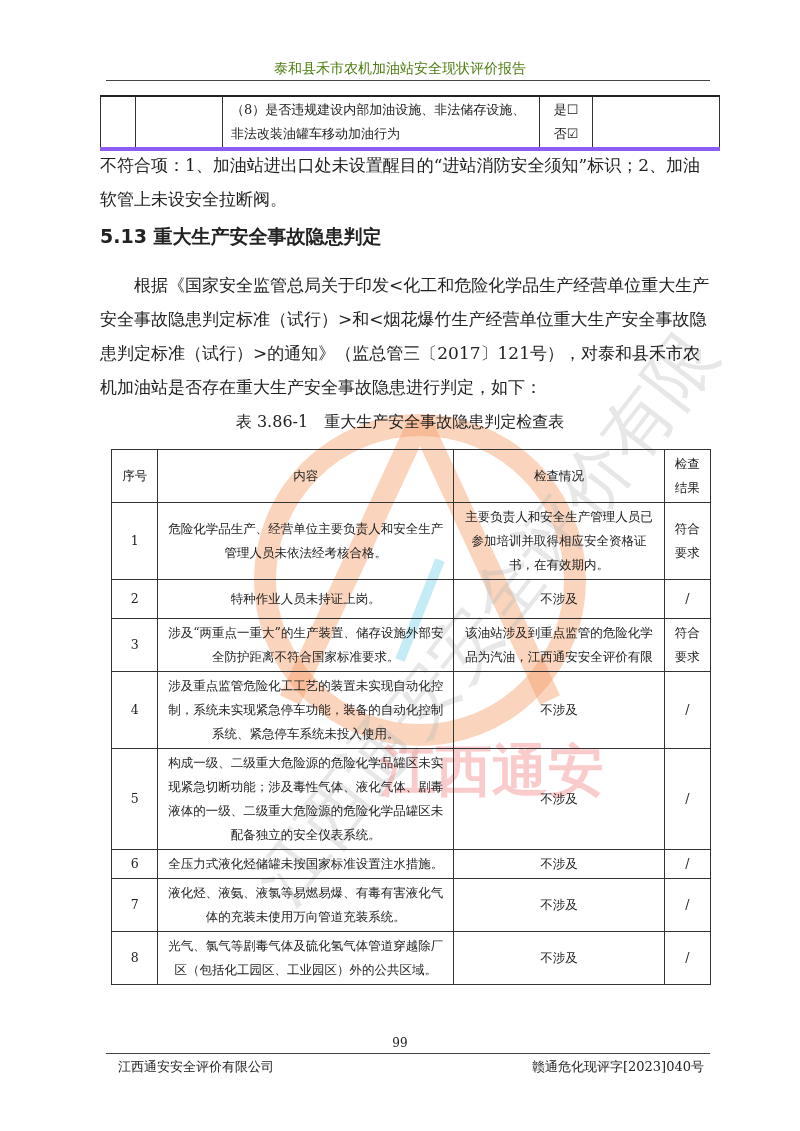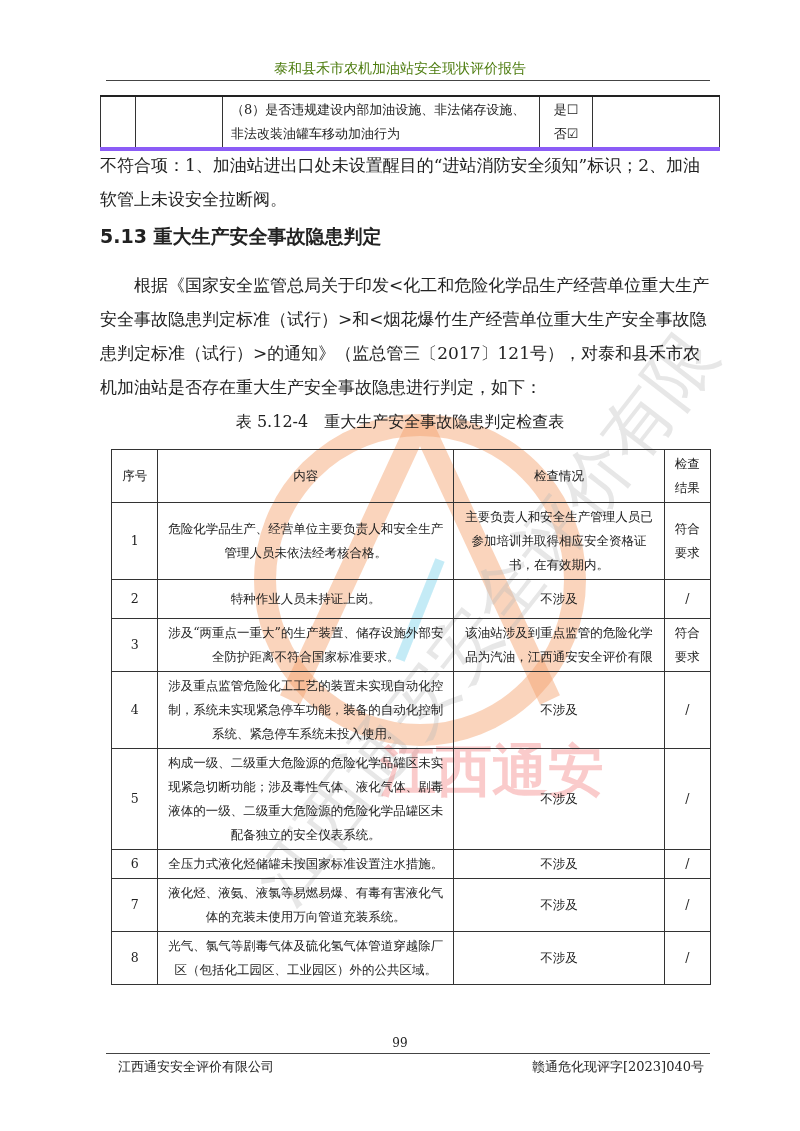--- a/index.html
+++ b/index.html
@@ -49,21 +49,21 @@
       <div>否☑</div>
     </td>
     <td></td>
   </tr>
 </tbody>
   </table>
 
 <div class="para nc">不符合项：1、加油站进出口处未设置醒目的“进站消防安全须知”标识；2、加油软管上未设安全拉断阀。</div>
 <div class="section">5.13 重大生产安全事故隐患判定</div>
 <div class="para intro">根据《国家安全监管总局关于印发&lt;化工和危险化学品生产经营单位重大生产安全事故隐患判定标准（试行）&gt;和&lt;烟花爆竹生产经营单位重大生产安全事故隐患判定标准（试行）&gt;的通知》（监总管三〔2017〕121号），对泰和县禾市农机加油站是否存在重大生产安全事故隐患进行判定，如下：</div>
-<div class="caption">表 5.12-4　重大生产安全事故隐患判定检查表</div>
+<div class="caption">表 3.86-1　重大生产安全事故隐患判定检查表</div>
 
 <table class="main-table">
   <thead>
     <tr>
       <th class="c1">序号</th>
       <th class="c2" style="height:46px">内容</th>
       <th class="c3">检查情况</th>
       <th class="c4">检查结果</th>
     </tr>
   </thead>

